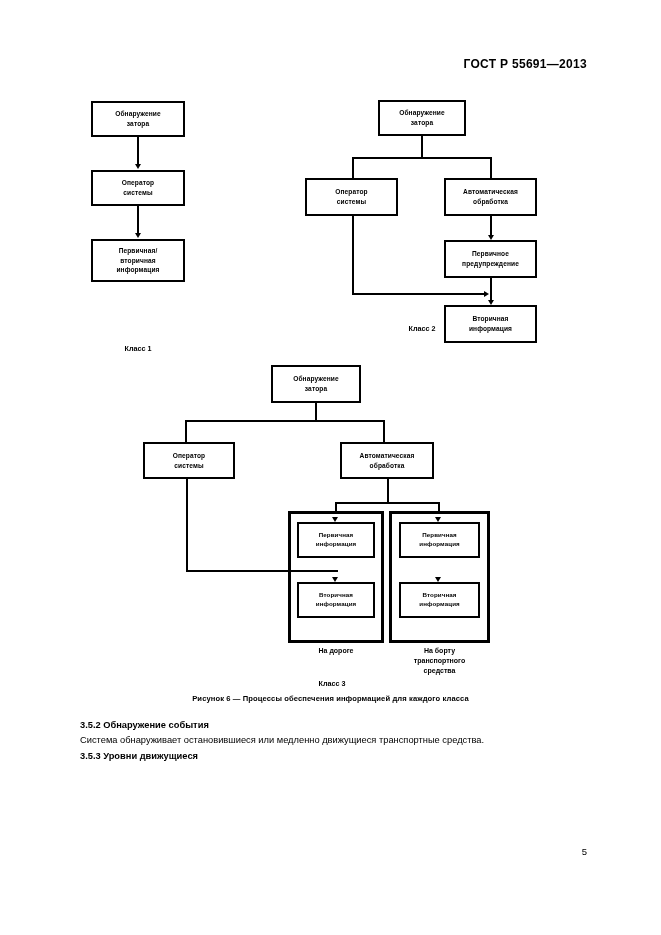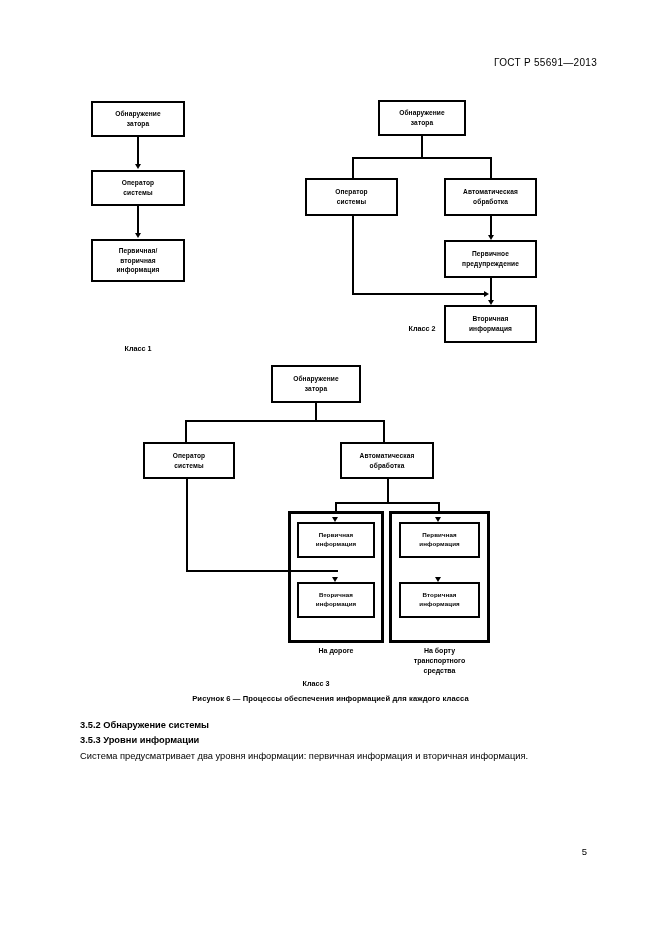--- a/index.html
+++ b/index.html
@@ -9,22 +9,22 @@
     background:#ffffff;
     font-family:"Liberation Sans", sans-serif;
     color:#000;
     position:relative;
     overflow:hidden;
   }
   .page{position:absolute;inset:0;}
 
   
   .header{
-    position:absolute;top:57px;right:64px;
-    font-size:10px;font-weight:normal;letter-spacing:.3px;
+    position:absolute;top:57px;right:74px;
+    font-size:12px;font-weight:bold;letter-spacing:.3px;
     white-space:nowrap;
   }
 
   
   .figure{position:absolute;left:0;top:0;width:600px;height:712px;}
 
   .box{
     position:absolute;
     border:2.5px solid #000;
     background:#fff;
@@ -180,26 +180,26 @@
 
       <div class="box small" style="left:297px;top:582px;width:78px;height:36px;">Вторичная<br>информация</div>
       <div class="box small" style="left:399px;top:582px;width:81px;height:36px;">Вторичная<br>информация</div>
 
       <div class="ln vl" style="left:186px;top:479px;height:93px;"></div>
       <div class="ln hl" style="left:186px;top:570px;width:152px;z-index:5;"></div>
 
       <div class="sublabel" style="left:288px;top:646px;width:96px;">На дороге</div>
       <div class="sublabel" style="left:389px;top:646px;width:101px;">На борту<br>транспортного<br>средства</div>
 
-      <div class="clabel" style="left:271px;top:679px;width:90px;">Класс 3</div>
+      <div class="clabel" style="left:287px;top:679px;width:90px;">Класс 3</div>
     </div>
 
     <div class="figcaption">Рисунок 6 — Процессы обеспечения информацией для каждого класса</div>
   </div>
 
   <div class="body">
-    <p class="hd">3.5.2 Обнаружение системы</p>
-    <p class="hd">3.5.3 Уровни информации</p>
-    <p class="indent">Система предусматривает два уровня информации: первичная информация и вторичная инфор­мация.</p>
+    <p class="hd">3.5.2 Обнаружение события</p>
+    <p class="indent">Система обнаруживает остановившиеся или медленно движущиеся транспортные средства.</p>
+    <p class="hd">3.5.3 Уровни движущиеся</p>
   </div>
 
   <div class="pageno">5</div>
 </div>
 
 </body></html>

